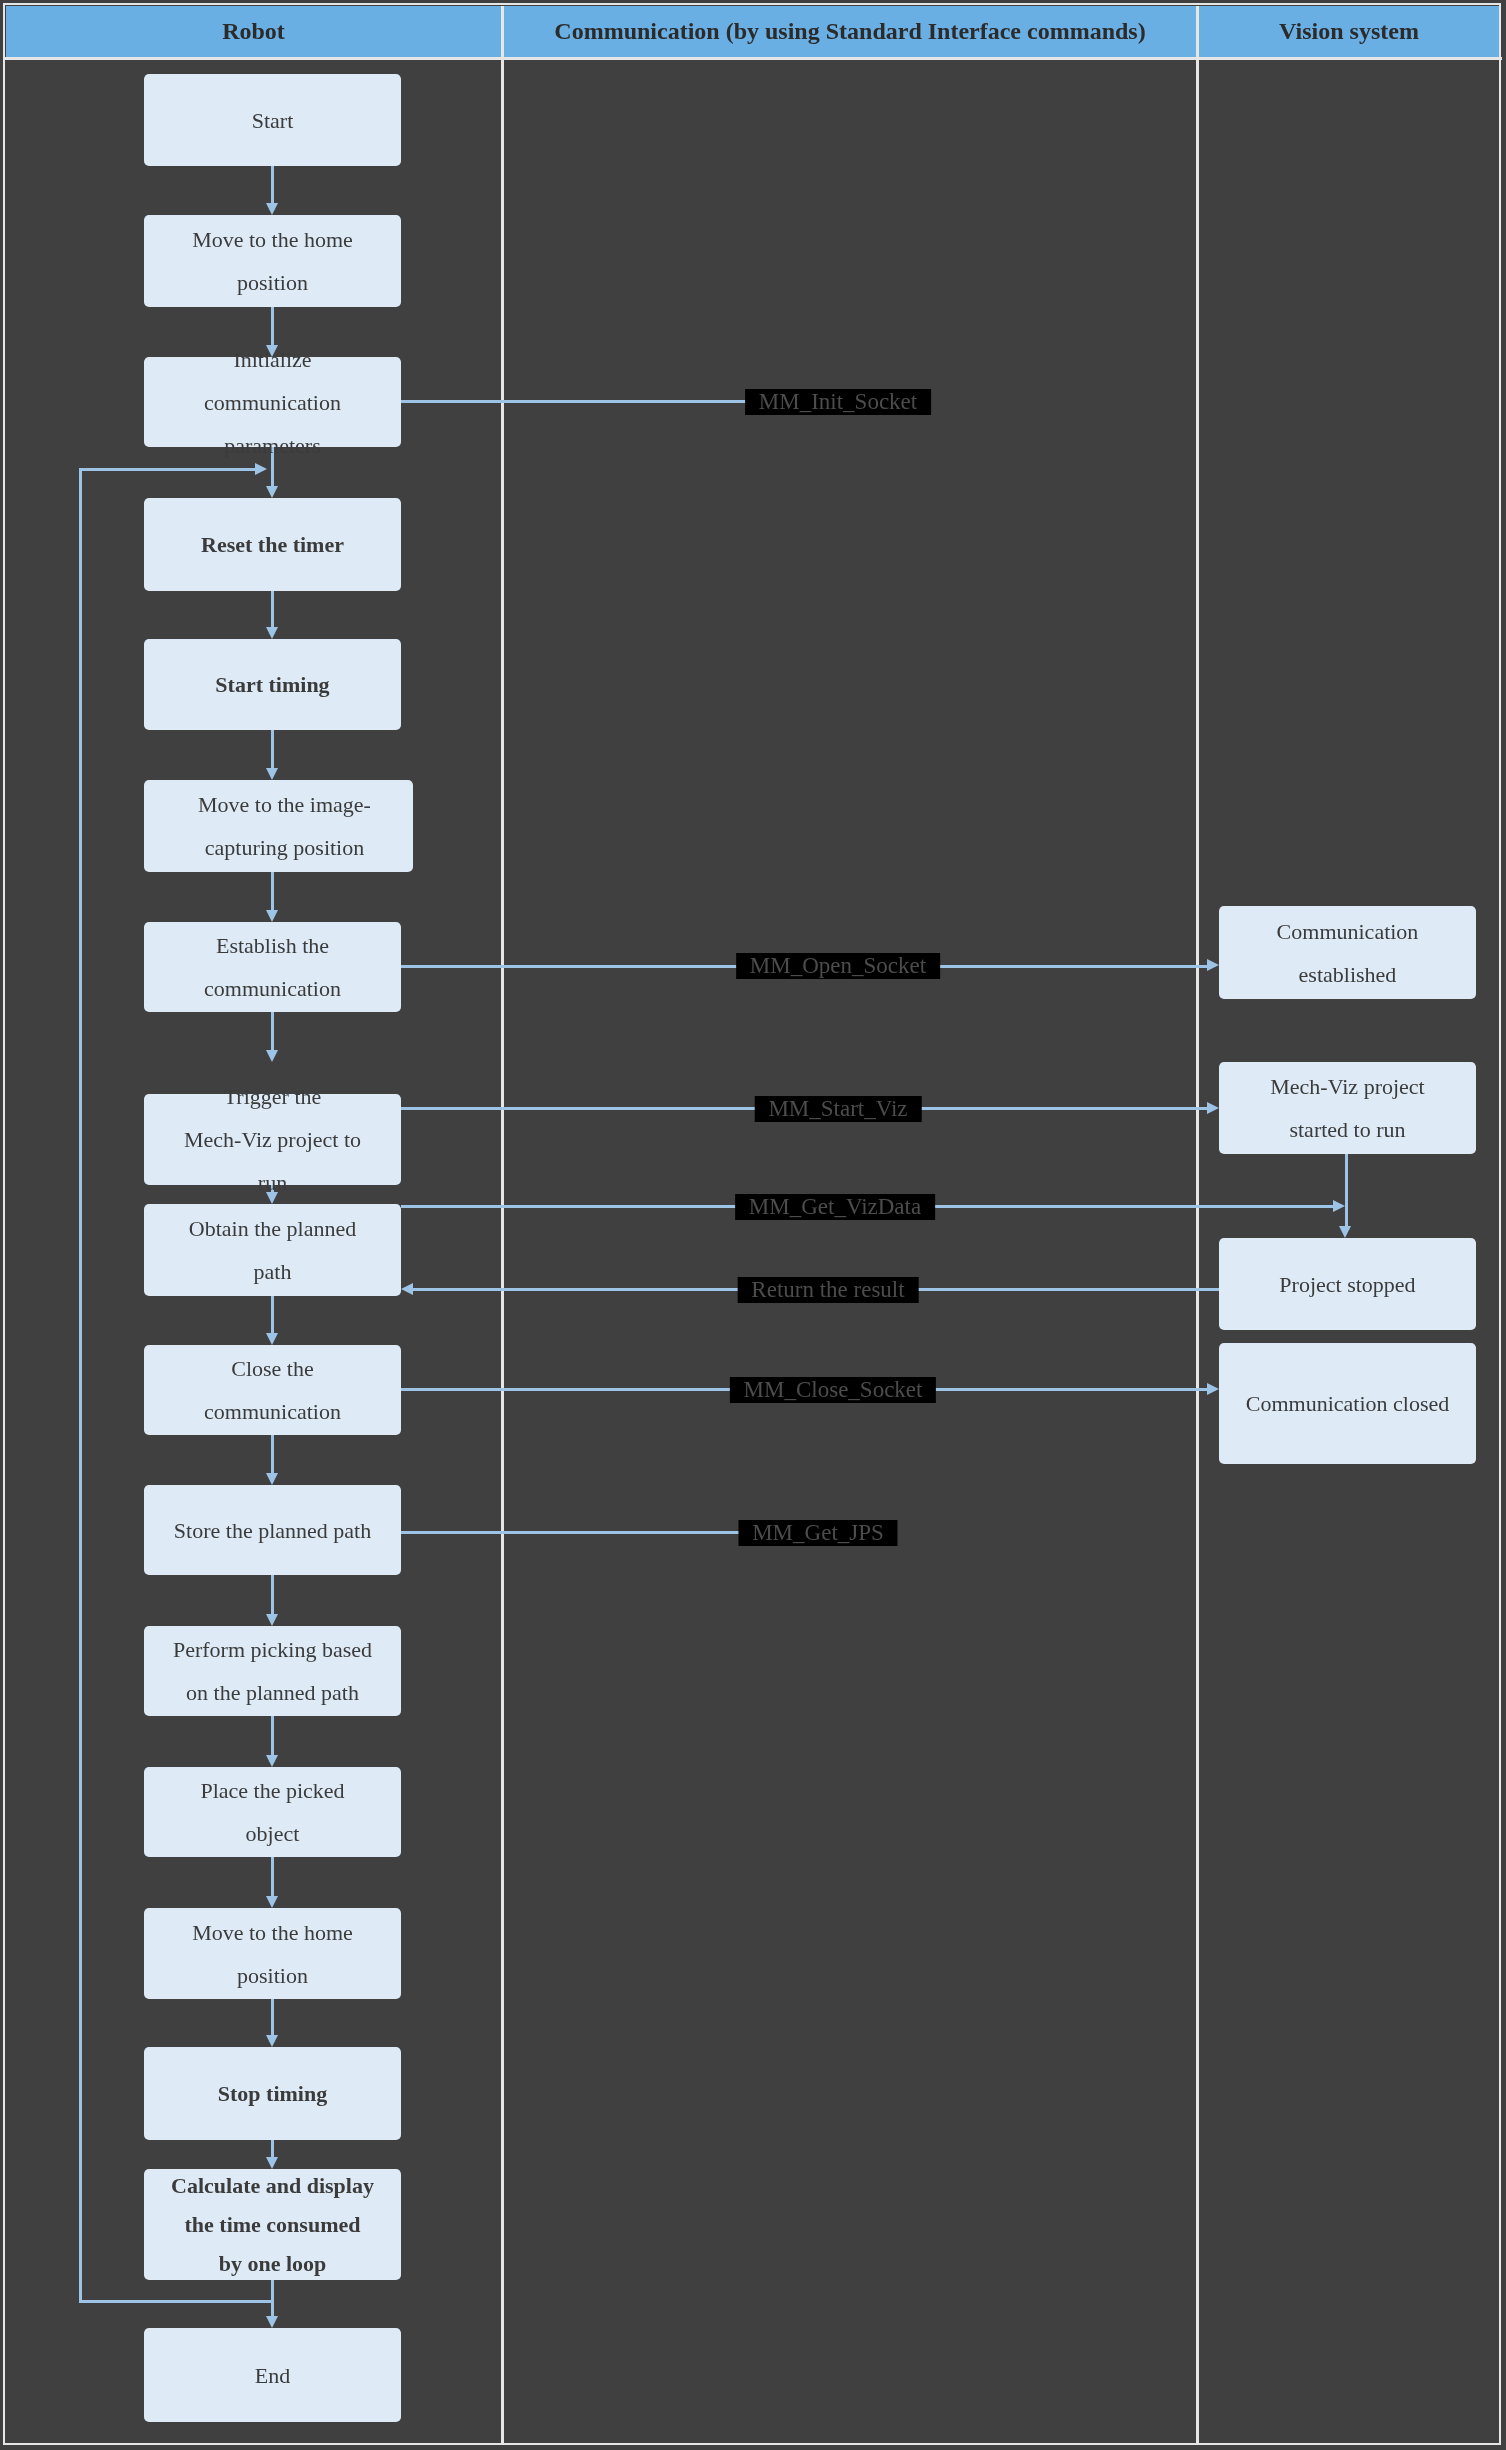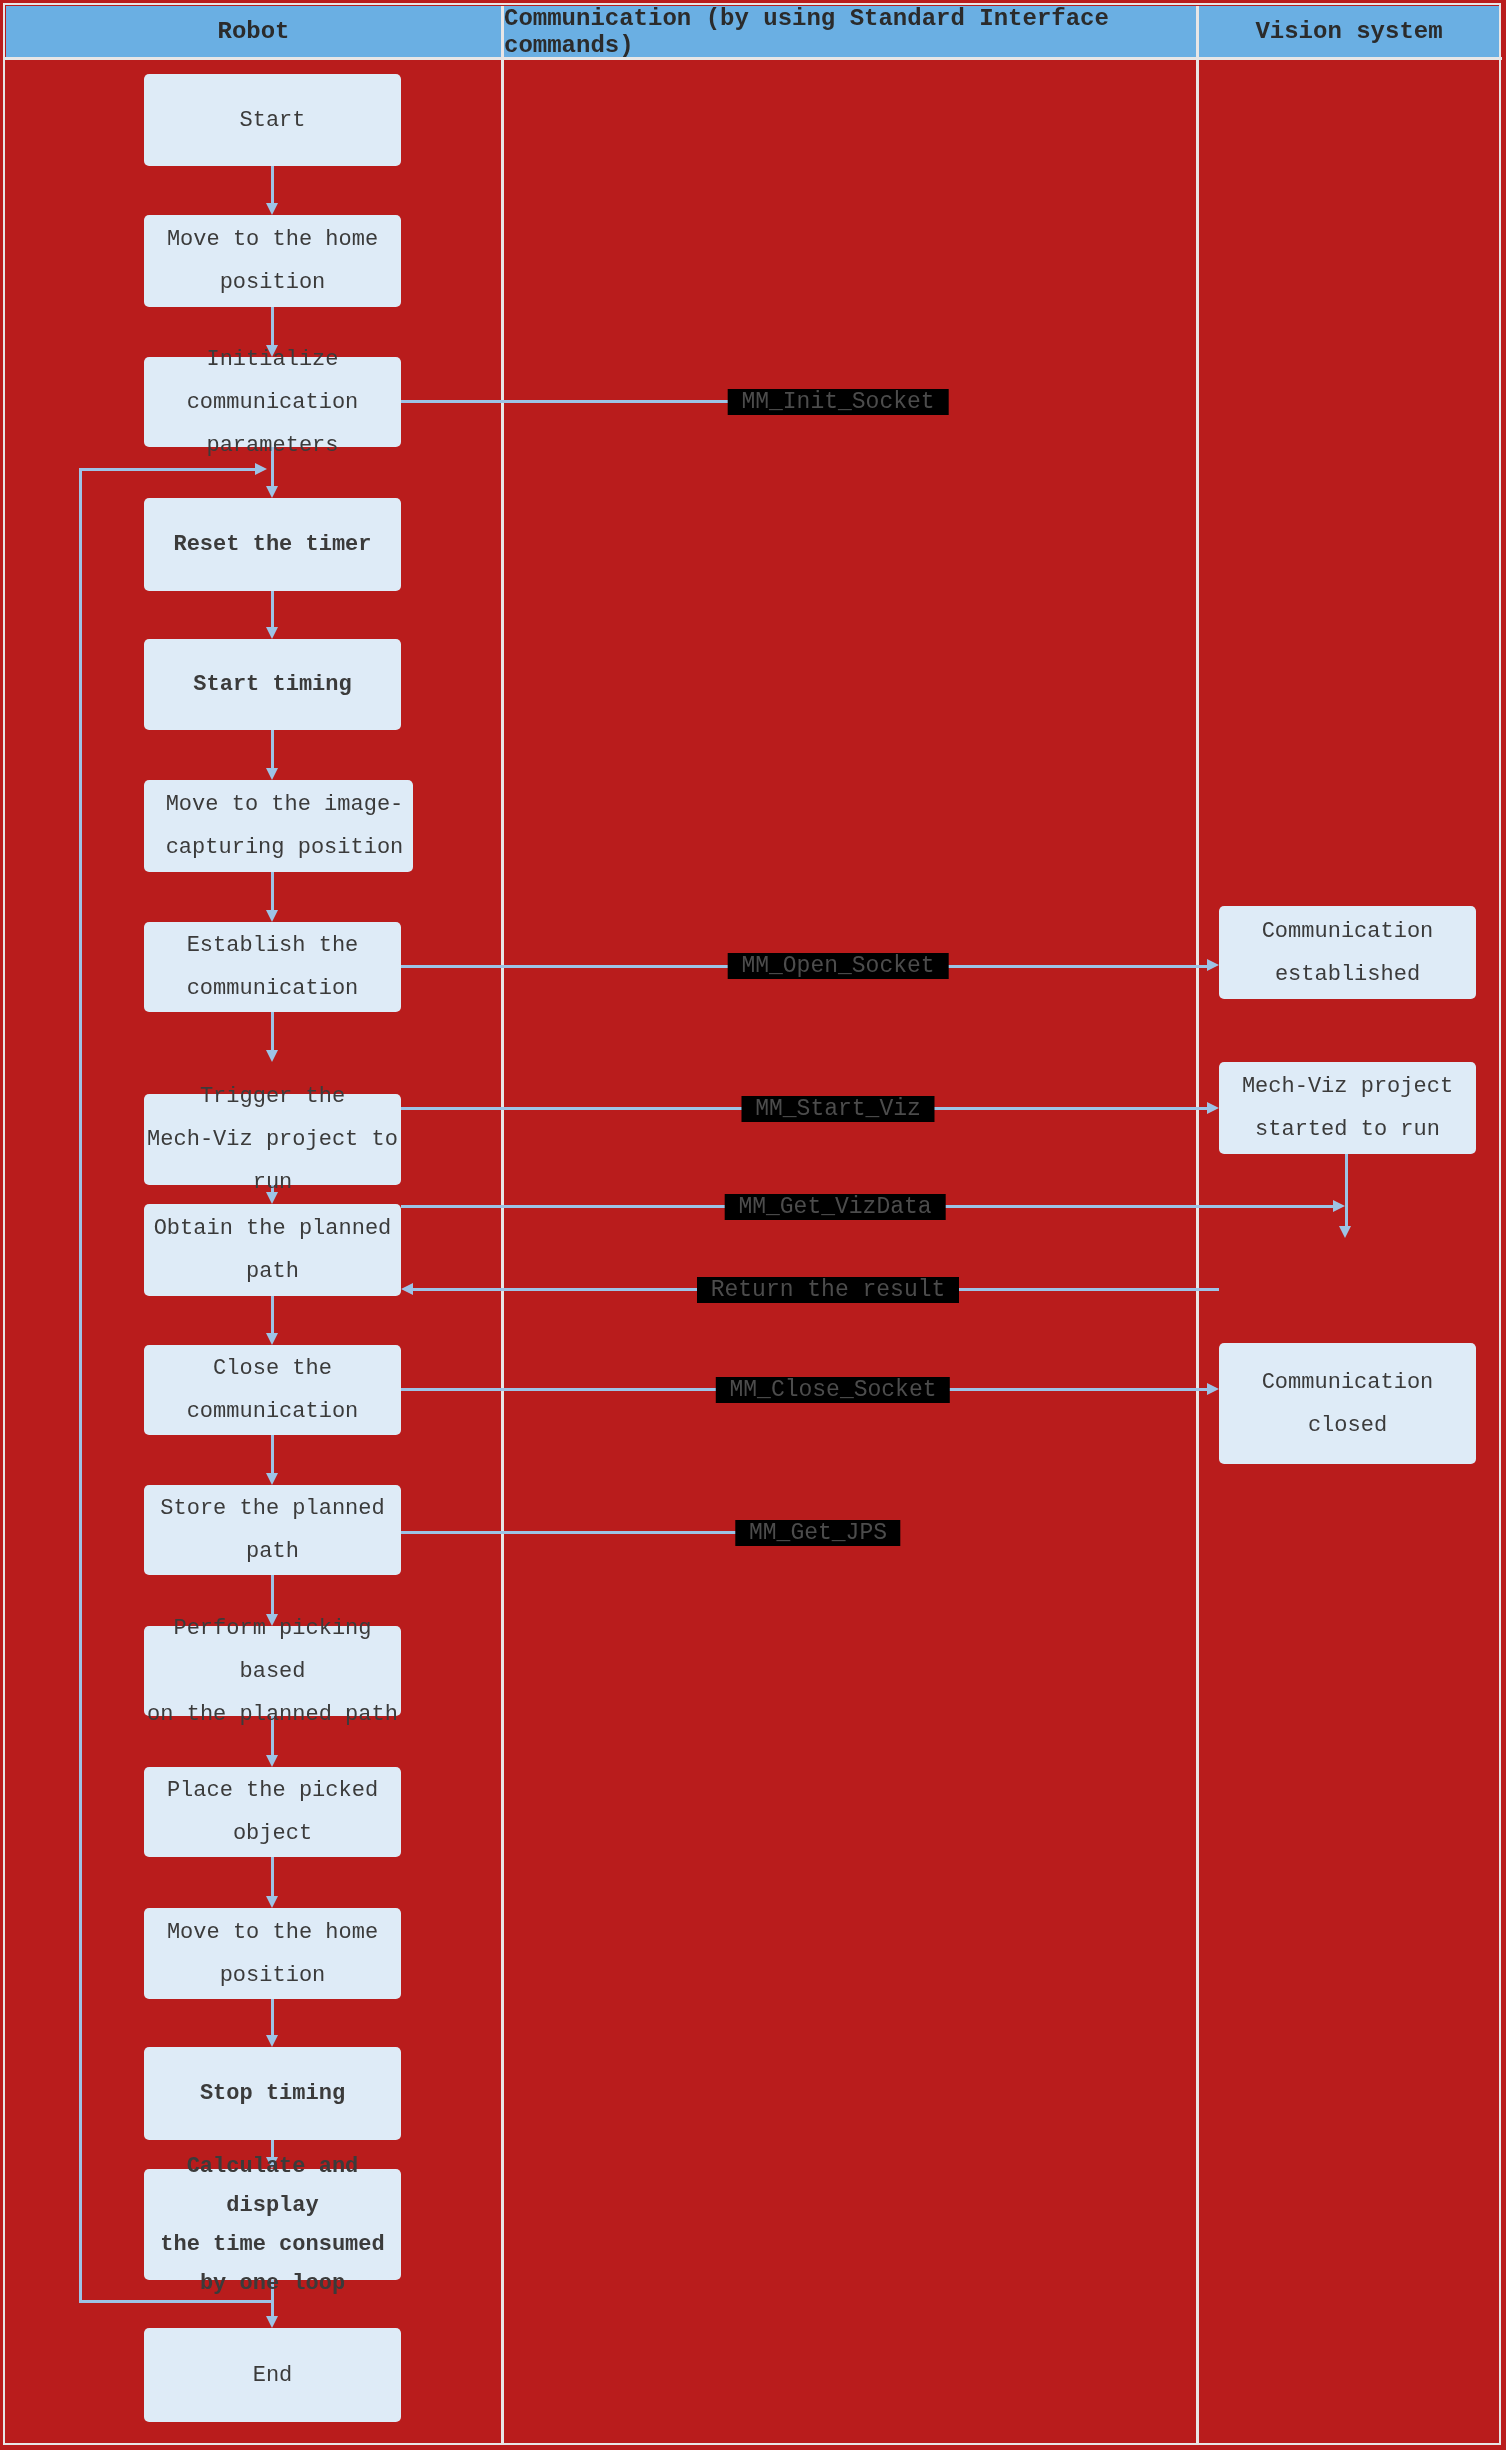--- a/index.html
+++ b/index.html
@@ -1,18 +1,18 @@
 <!DOCTYPE html>
 <html style="font-size:13.7px"><head>
 <meta charset="utf-8">
 <style>
   html,body{margin:0;padding:0;background:#000;}
   #canvas{
-    position:relative;width:1506px;height:2450px;background:#b91c1c;
-    font-family:Liberation Mono, monospace;overflow:hidden;
+    position:relative;width:1506px;height:2450px;background:#404040;
+    font-family:Liberation Serif, serif;overflow:hidden;
   }
   .frame{position:absolute;left:3.4px;top:3.4px;width:1494px;height:2438px;
     border:2.6px solid #e7e6e6;z-index:6;pointer-events:none;}
   .lane-sep{position:absolute;top:6px;height:2438px;width:2.6px;background:#e7e6e6;z-index:1;}
   .hdr-cell{position:absolute;top:6px;height:51px;background:#6aafe3;
     display:flex;align-items:center;justify-content:center;
     font-size:24px;font-weight:bold;color:#2b2b2b;z-index:0;}
   .hdr-bottom{position:absolute;left:3.4px;top:57px;width:1499px;height:2.6px;background:#e7e6e6;z-index:1;}
   .box{position:absolute;width:257px;background:#deebf7;border-radius:5.1px;
     display:flex;flex-direction:column;justify-content:center;align-items:center;
@@ -148,17 +148,18 @@
   <div class="box bold" style="left:144px;top:2047px;height:93px;">Stop timing</div>
   <div class="box bold tight" style="left:144px;top:2169px;height:111px;">Calculate and display
 the time consumed
 by one loop</div>
   <div class="box" style="left:144px;top:2328px;height:94px;">End</div>
 
   <div class="box" style="left:1219px;top:906px;height:93px;">Communication
 established</div>
   <div class="box" style="left:1219px;top:1062px;height:92px;">Mech-Viz project
 started to run</div>
+  <div class="box" style="left:1219px;top:1238px;height:92px;">Project stopped</div>
   <div class="box" style="left:1219px;top:1343px;height:121px;">Communication closed</div>
 
   <div class="frame"></div>
 </div>
 
 
 </body></html>

